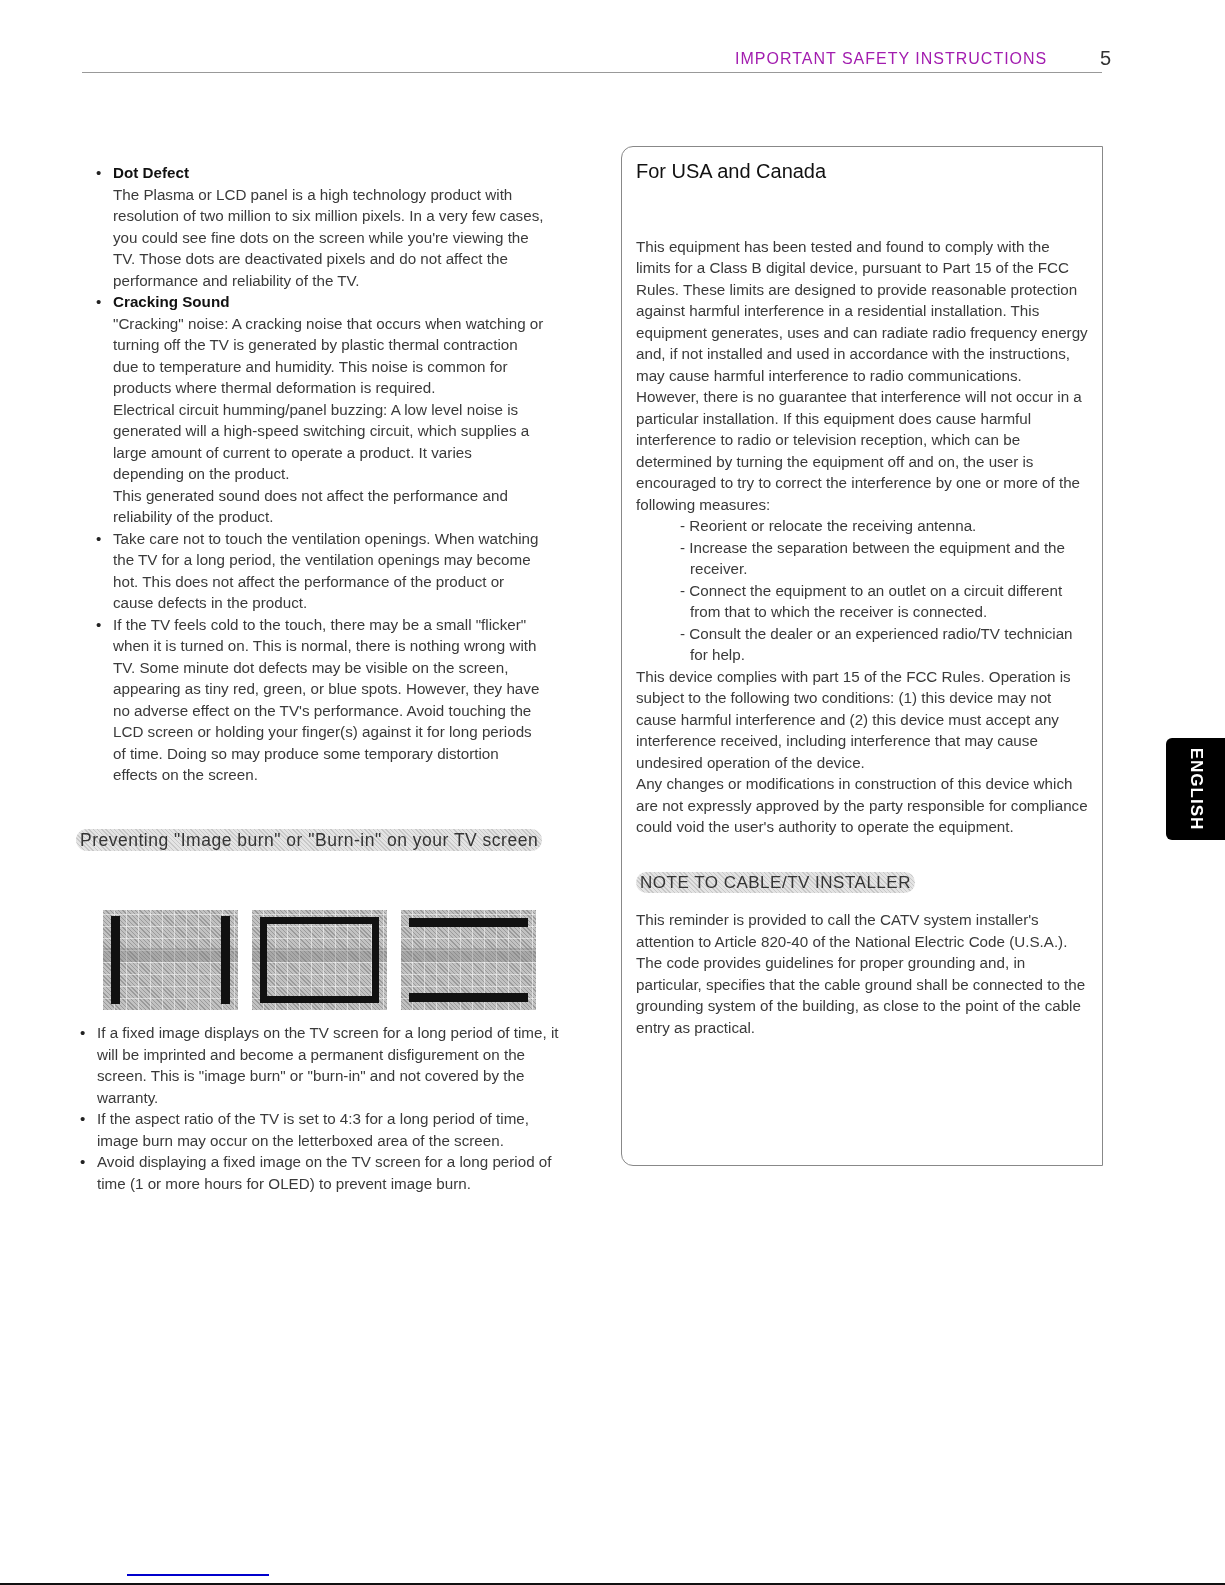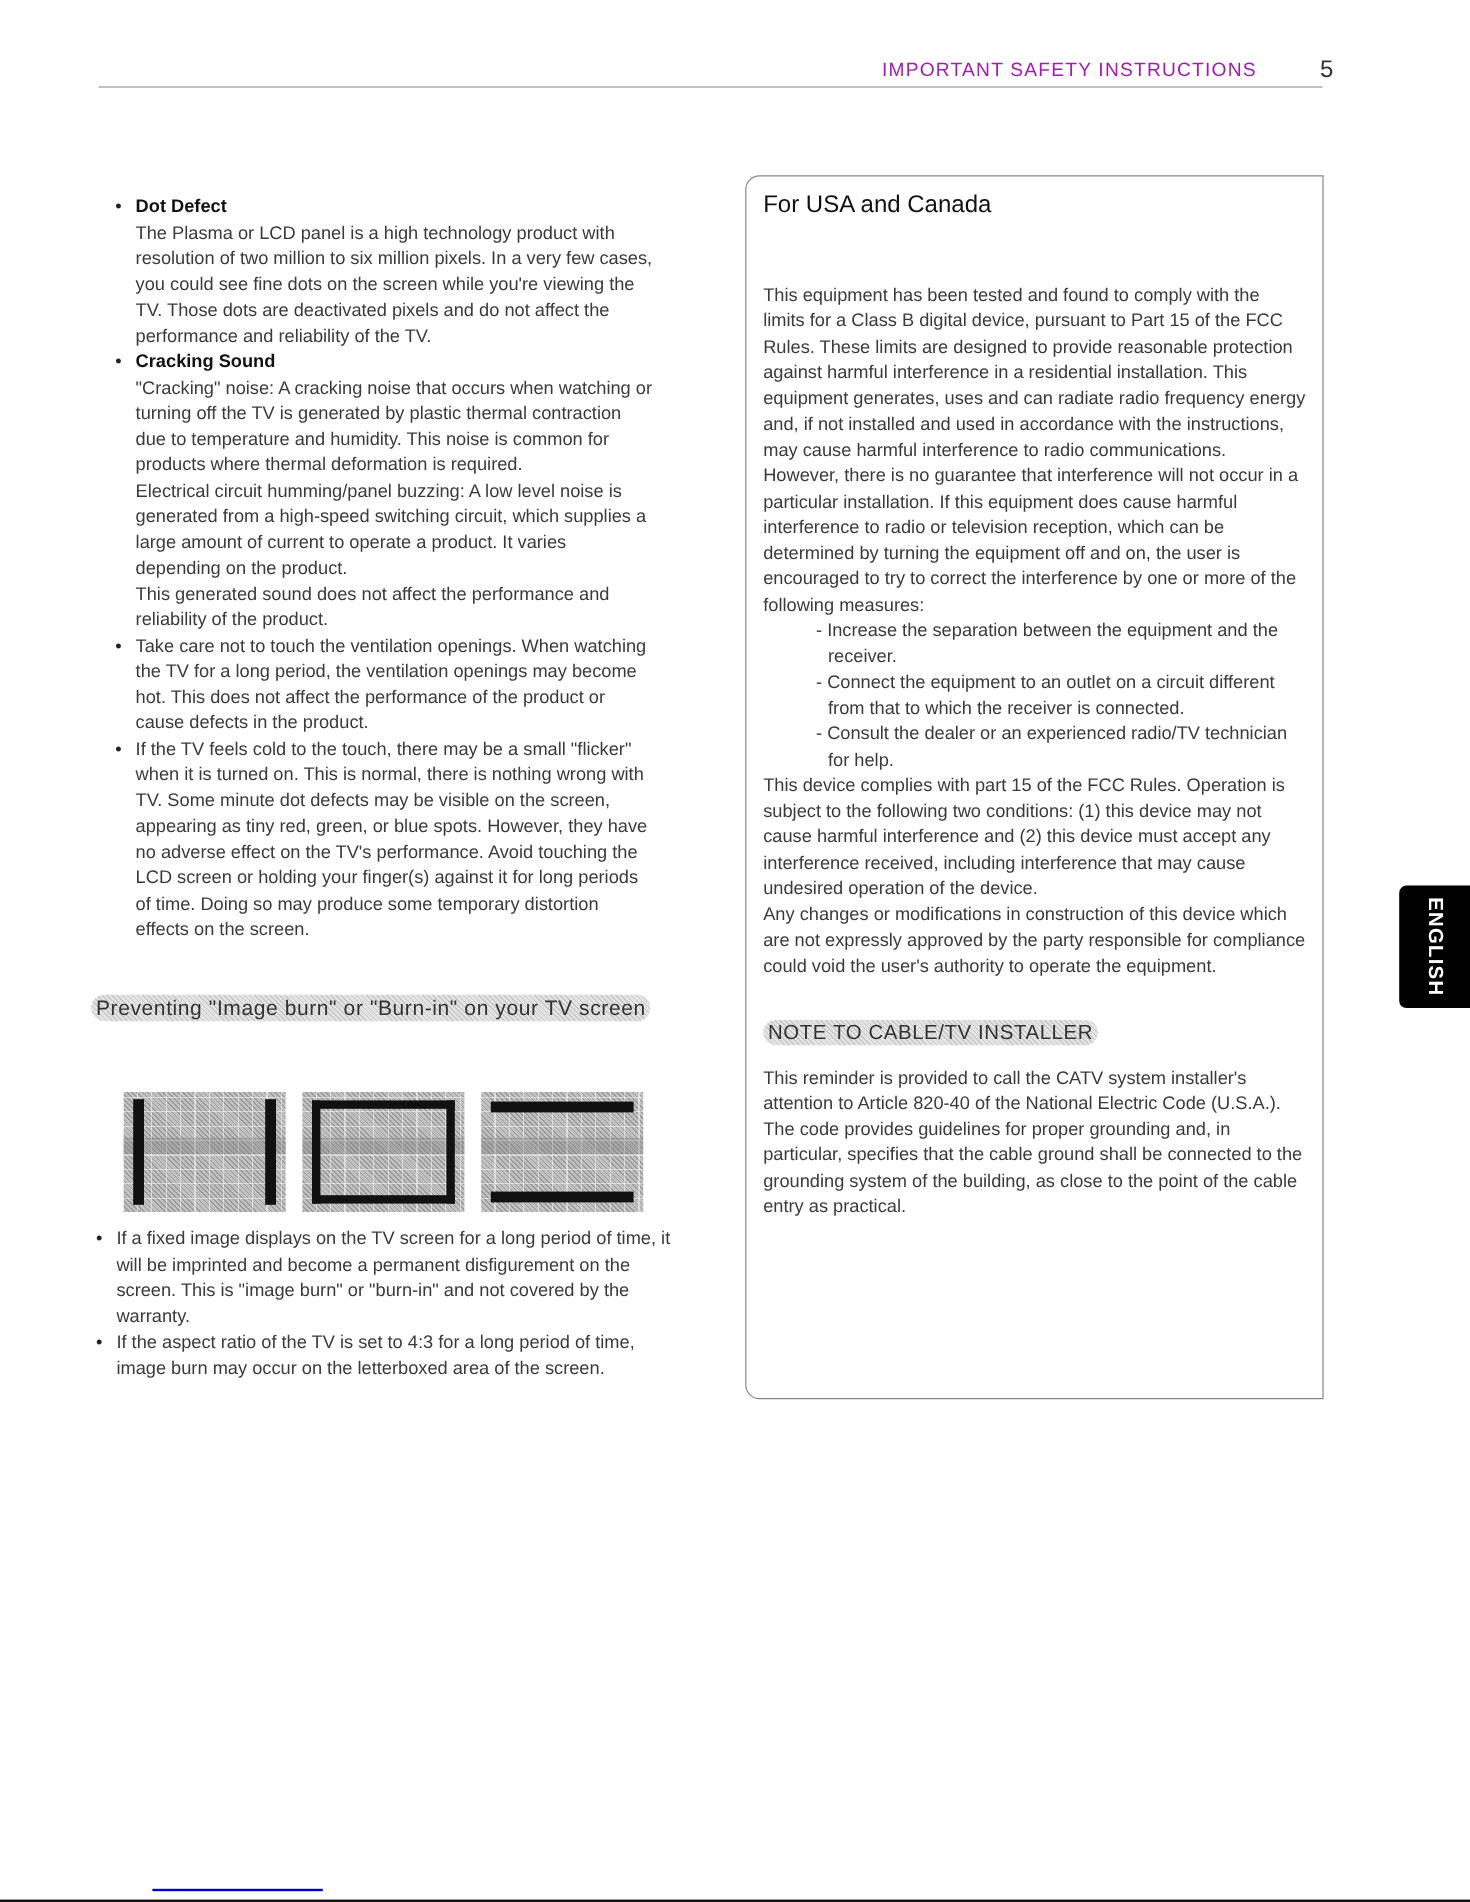--- a/index.html
+++ b/index.html
@@ -57,21 +57,21 @@
 
 <div class="left">
   <ul>
     <li>
       <div class="bold-head">Dot Defect</div>
       <div>The Plasma or LCD panel is a high technology product with resolution of two million to six million pixels. In a very few cases, you could see fine dots on the screen while you're viewing the TV. Those dots are deactivated pixels and do not affect the performance and reliability of the TV.</div>
     </li>
     <li>
       <div class="bold-head">Cracking Sound</div>
       <div>"Cracking" noise: A cracking noise that occurs when watching or turning off the TV is generated by plastic thermal contraction due to temperature and humidity. This noise is common for products where thermal deformation is required.</div>
-      <div>Electrical circuit humming/panel buzzing: A low level noise is generated from a high-speed switching circuit, which supplies a large amount of current to operate a product. It varies depending on the product.</div>
+      <div>Electrical circuit humming/panel buzzing: A low level noise is generated will a high-speed switching circuit, which supplies a large amount of current to operate a product. It varies depending on the product.</div>
       <div>This generated sound does not affect the performance and reliability of the product.</div>
     </li>
     <li>
       <div>Take care not to touch the ventilation openings. When watching the TV for a long period, the ventilation openings may become hot. This does not affect the performance of the product or cause defects in the product.</div>
     </li>
     <li>
       <div>If the TV feels cold to the touch, there may be a small "flicker" when it is turned on. This is normal, there is nothing wrong with TV. Some minute dot defects may be visible on the screen, appearing as tiny red, green, or blue spots. However, they have no adverse effect on the TV's performance. Avoid touching the LCD screen or holding your finger(s) against it for long periods of time. Doing so may produce some temporary distortion effects on the screen.</div>
     </li>
   </ul>
 </div>
@@ -97,30 +97,32 @@
     <div class="band"></div>
     <div class="bar" style="left:8px;top:8px;width:119px;height:9px;"></div>
     <div class="bar" style="left:8px;bottom:8px;width:119px;height:9px;"></div>
   </div>
 </div>
 
 <div class="left2">
   <ul>
     <li>If a fixed image displays on the TV screen for a long period of time, it will be imprinted and become a permanent disfigurement on the screen. This is "image burn" or "burn-in" and not covered by the warranty.</li>
     <li>If the aspect ratio of the TV is set to 4:3 for a long period of time, image burn may occur on the letterboxed area of the screen.</li>
+    <li>Avoid displaying a fixed image on the TV screen for a long period of time (1 or more hours for OLED) to prevent image burn.</li>
   </ul>
 </div>
 
 <div class="box">
   <div class="box-inner">
     <div class="box-title">For USA and Canada</div>
     <div style="height:37px;"></div>
     <div style="height:16px;"></div>
     <div>This equipment has been tested and found to comply with the limits for a Class B digital device, pursuant to Part 15 of the FCC Rules. These limits are designed to provide reasonable protection against harmful interference in a residential installation. This equipment generates, uses and can radiate radio frequency energy and, if not installed and used in accordance with the instructions, may cause harmful interference to radio communications. However, there is no guarantee that interference will not occur in a particular installation. If this equipment does cause harmful interference to radio or television reception, which can be determined by turning the equipment off and on, the user is encouraged to try to correct the interference by one or more of the following measures:</div>
     <div class="indent">
+      <div>- Reorient or relocate the receiving antenna.</div>
       <div>- Increase the separation between the equipment and the receiver.</div>
       <div>- Connect the equipment to an outlet on a circuit different from that to which the receiver is connected.</div>
       <div>- Consult the dealer or an experienced radio/TV technician for help.</div>
     </div>
     <div>This device complies with part 15 of the FCC Rules. Operation is subject to the following two conditions: (1) this device may not cause harmful interference and (2) this device must accept any interference received, including interference that may cause undesired operation of the device.</div>
     <div>Any changes or modifications in construction of this device which are not expressly approved by the party responsible for compliance could void the user's authority to operate the equipment.</div>
     <div style="height:34px;"></div>
     <div class="notice">
       <span class="pill">NOTE TO CABLE/TV INSTALLER</span>
     </div>

